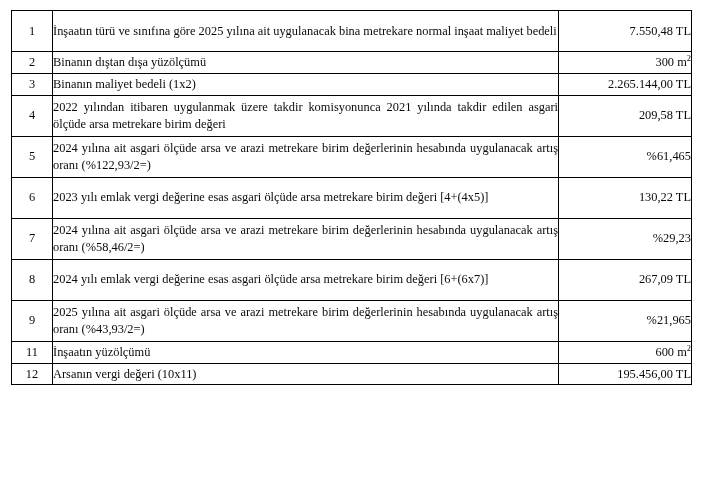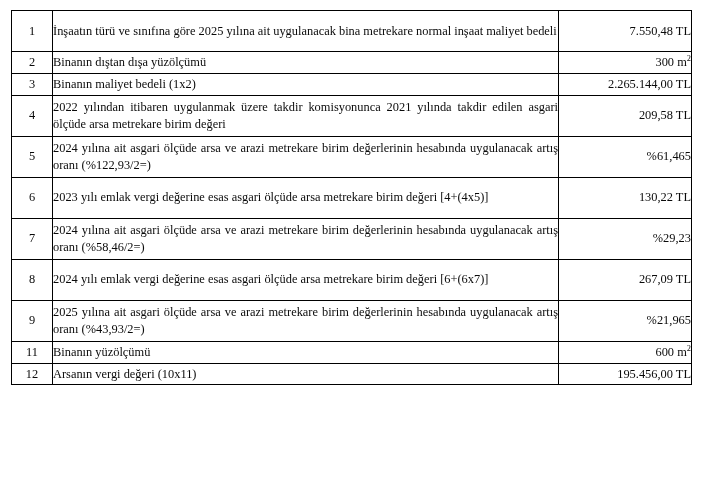--- a/index.html
+++ b/index.html
@@ -167,21 +167,21 @@
           <tr class="r-tall">
             <td class="col-no">9</td>
             <td class="col-desc">
               <span class="desc-text">2025 yılına ait asgari ölçüde arsa ve arazi metrekare birim değerlerinin hesabında uygulanacak artış oranı (%43,93/2=)</span>
             </td>
             <td class="col-val"><span>%21,965</span></td>
           </tr>
           <tr class="r-short">
             <td class="col-no">11</td>
             <td class="col-desc">
-              <span class="desc-text">Binanın yüzölçümü</span>
+              <span class="desc-text">İnşaatın yüzölçümü</span>
             </td>
             <td class="col-val"><span>600 m</span><sup>2</sup></td>
           </tr>
           <tr class="r-short">
             <td class="col-no">12</td>
             <td class="col-desc">
               <span class="desc-text">Arsanın vergi değeri (10x11)</span>
             </td>
             <td class="col-val"><span>195.456,00 TL</span></td>
           </tr>

